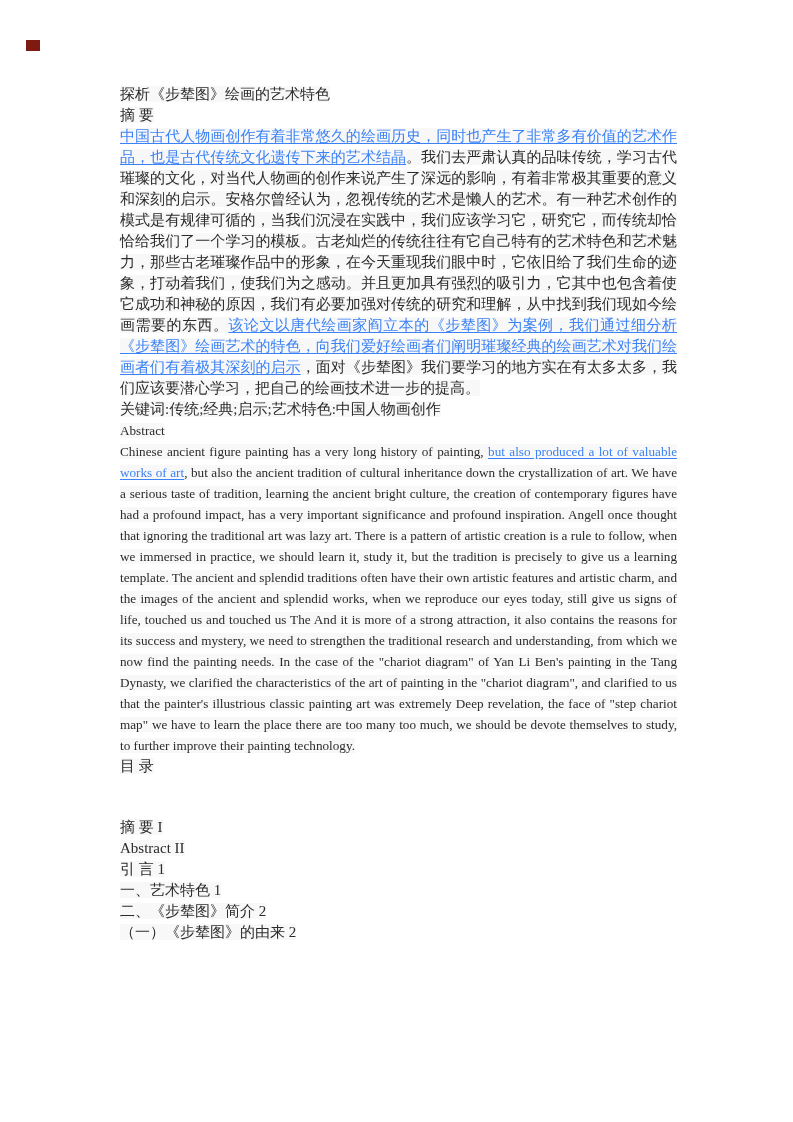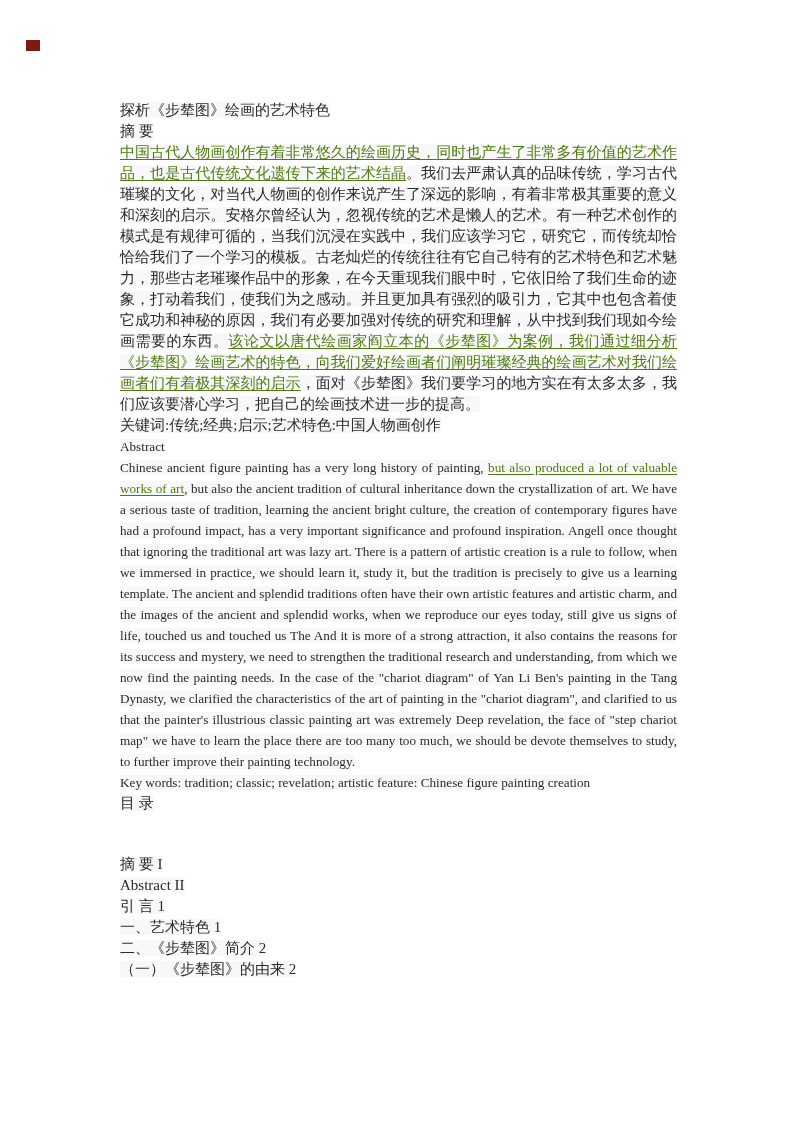--- a/index.html
+++ b/index.html
@@ -19,21 +19,21 @@
     position: absolute;
     left: 26px;
     top: 40px;
     width: 14px;
     height: 11px;
     background: #7e1a12;
   }
   .doc {
     position: absolute;
     left: 120px;
-    top: 100px;
+    top: 84px;
     width: 557px;
   }
   .line, p, h1, h2, ul, li {
     margin: 0;
     padding: 0;
     font-weight: normal;
   }
   .zh {
     font-size: 15px;
     line-height: 21px;
@@ -42,21 +42,21 @@
     font-size: 13.2px;
     line-height: 21px;
   }
   p.body-par {
     text-align: justify;
   }
   .seg {
     background: rgba(0, 0, 0, 0.028);
   }
   .seg.red {
-    color: #4d7c0f;
+    color: #3b82f6;
     text-decoration: underline;
     text-decoration-thickness: 1px;
     text-underline-offset: 2px;
   }
   ul.toc {
     list-style: none;
     margin-top: 40px;
   }
   ul.toc li {
     font-size: 15px;
@@ -87,23 +87,20 @@
   <div class="zh line">
     <span class="hl">关键词:传统;经典;启示;艺术特色:中国人物画创作</span>
   </div>
 
   <h2 class="en line">
     <span class="hl">Abstract</span>
   </h2>
 
   <p class="en body-par"><span class="seg">Chinese ancient figure painting has a very long history of painting, </span><span class="seg red">but also produced a lot of valuable works of art</span><span class="seg">, but also the ancient tradition of cultural inheritance down the crystallization of art. We have a serious taste of tradition, learning the ancient bright culture, the creation of contemporary figures have had a profound impact, has a very important significance and profound inspiration. Angell once thought that ignoring the traditional art was lazy art. There is a pattern of artistic creation is a rule to follow, when we immersed in practice, we should learn it, study it, but the tradition is precisely to give us a learning template. The ancient and splendid traditions often have their own artistic features and artistic charm, and the images of the ancient and splendid works, when we reproduce our eyes today, still give us signs of life, touched us and touched us The And it is more of a strong attraction, it also contains the reasons for its success and mystery, we need to strengthen the traditional research and understanding, from which we now find the painting needs. In the case of the "chariot diagram" of Yan Li Ben's painting in the Tang Dynasty, we clarified the characteristics of the art of painting in the "chariot diagram", and clarified to us that the painter's illustrious classic painting art was extremely Deep revelation, the face of "step chariot map" we have to learn the place there are too many too much, we should be devote themselves to study, to further improve their painting technology.</span></p>
 
-  <div class="en line">
-    <span class="hl">Key words: tradition; classic; revelation; artistic feature: Chinese figure painting creation</span>
-  </div>
 
   <h2 class="zh line">
     <span class="hl">目 录</span>
   </h2>
 
   <ul class="toc">
     <li><span class="hl"><span>摘 要</span> <span>I</span></span></li>
     <li><span class="hl"><span>Abstract</span> <span>II</span></span></li>
     <li><span class="hl"><span>引 言</span> <span>1</span></span></li>
     <li><span class="hl"><span>一、艺术特色</span> <span>1</span></span></li>

